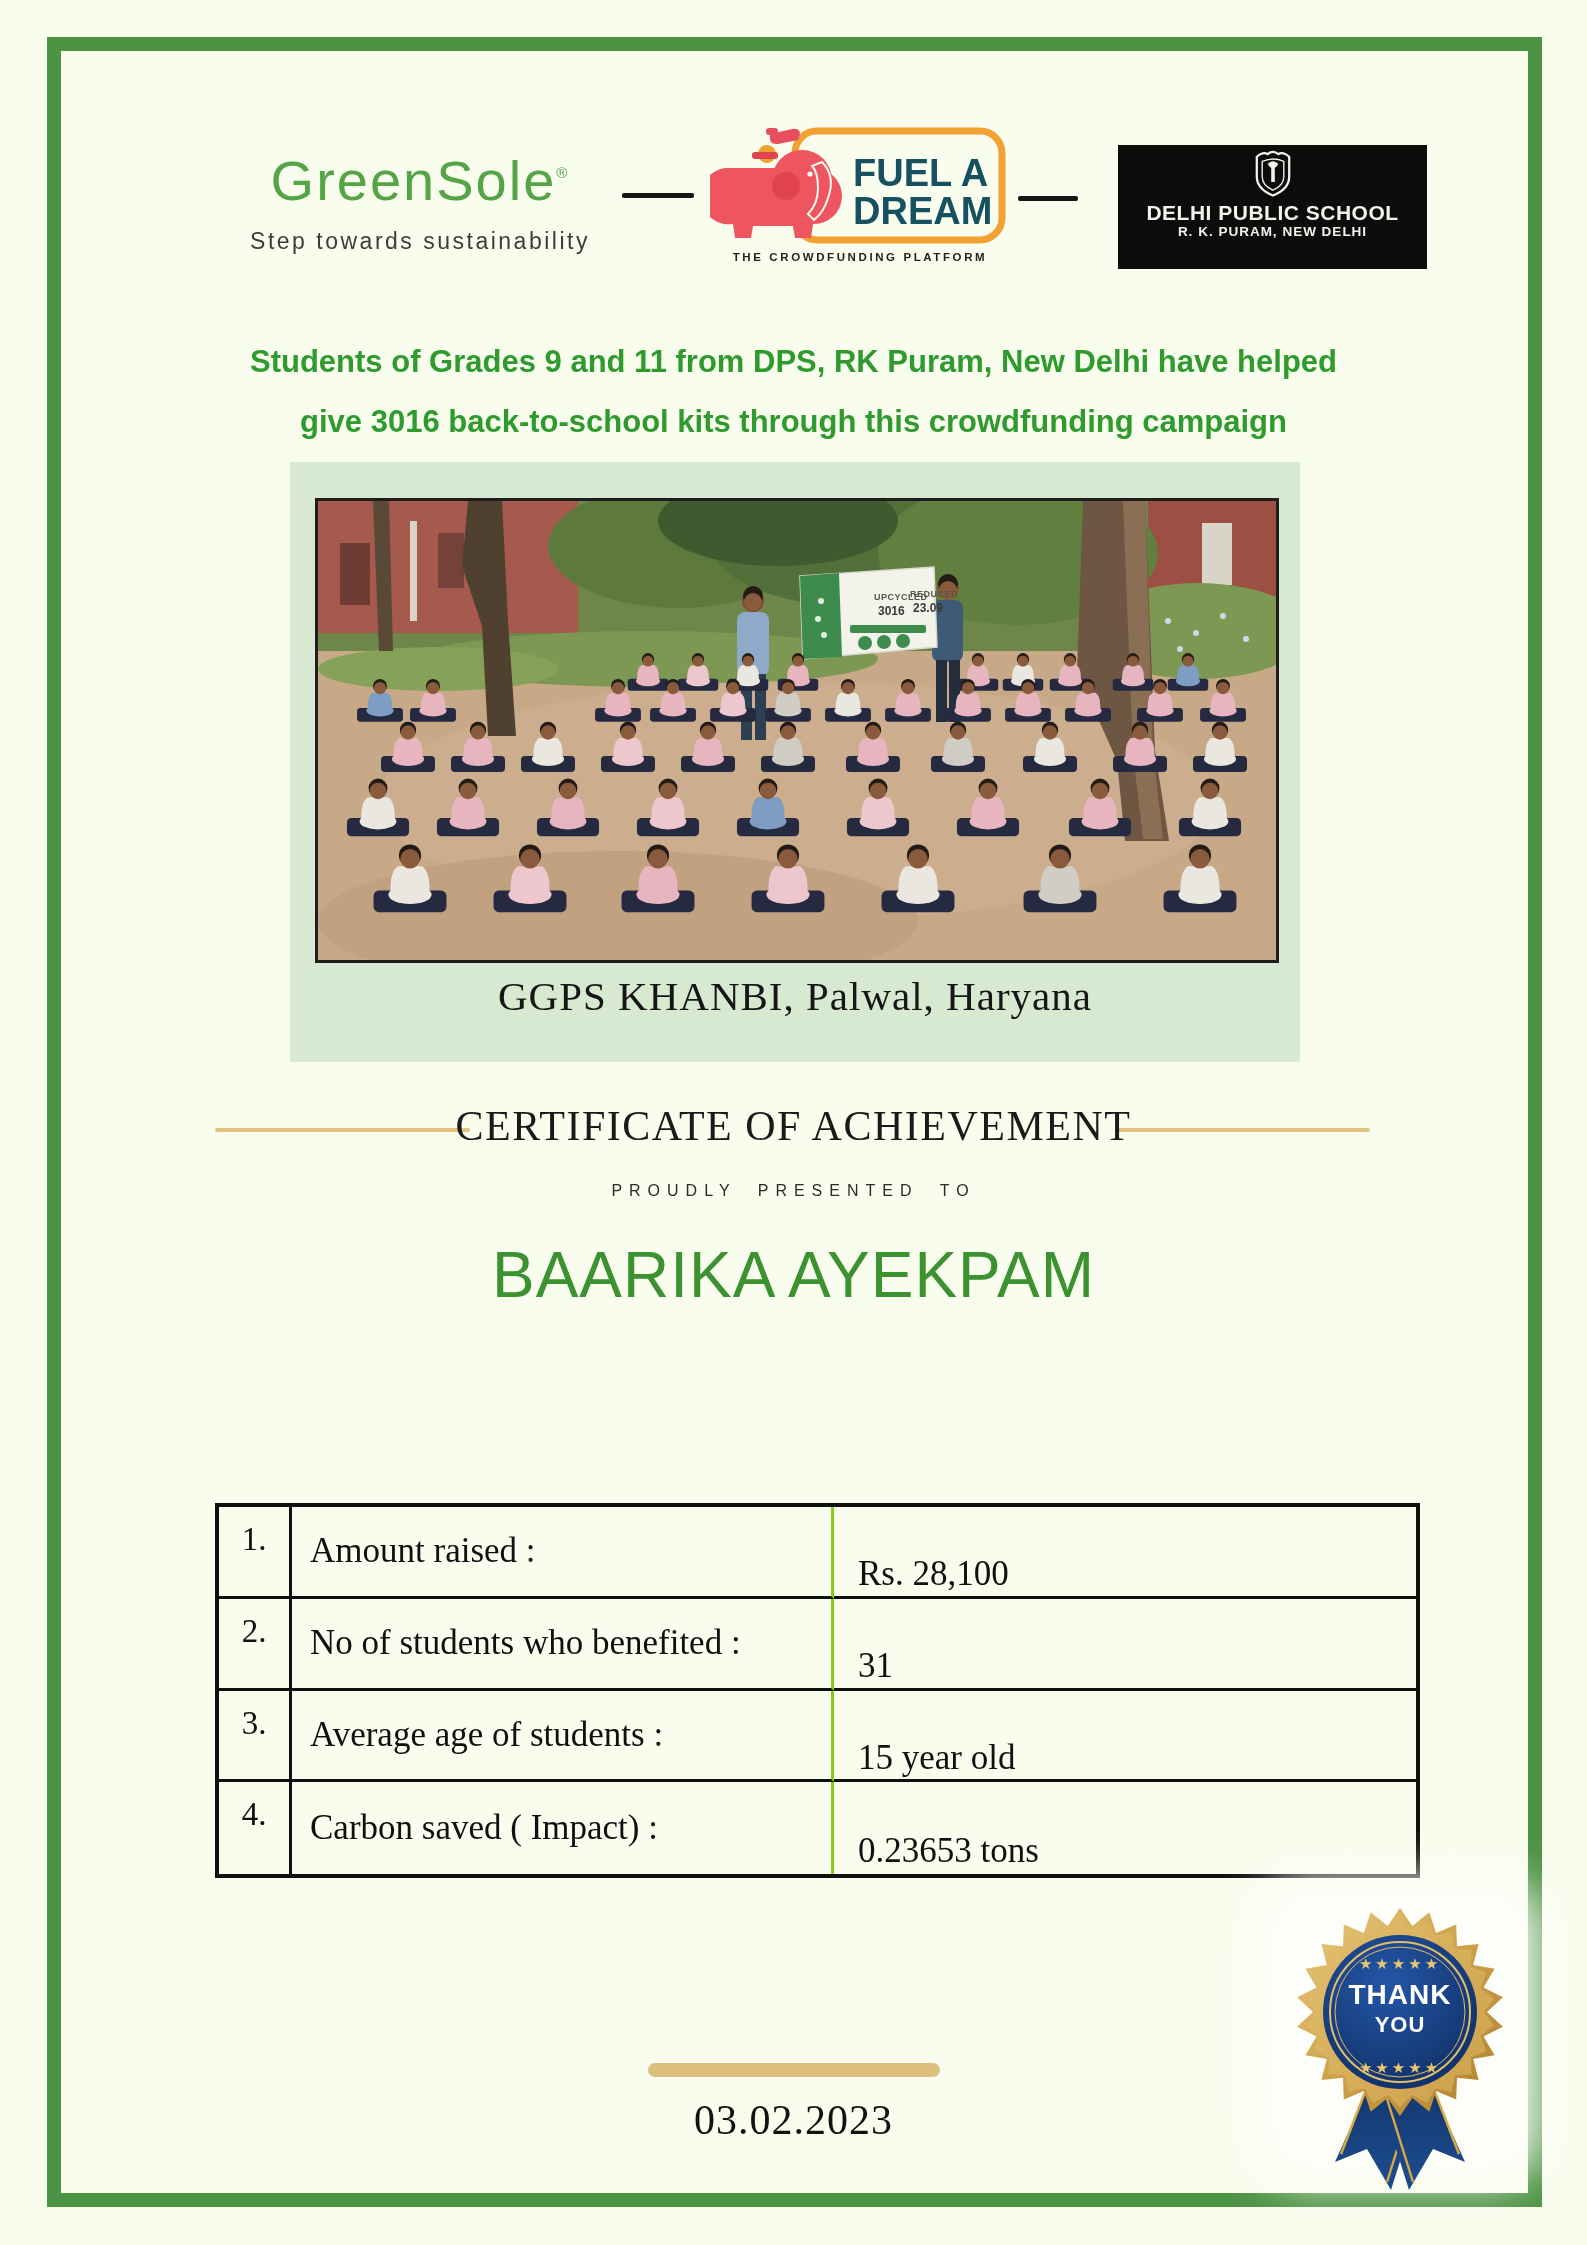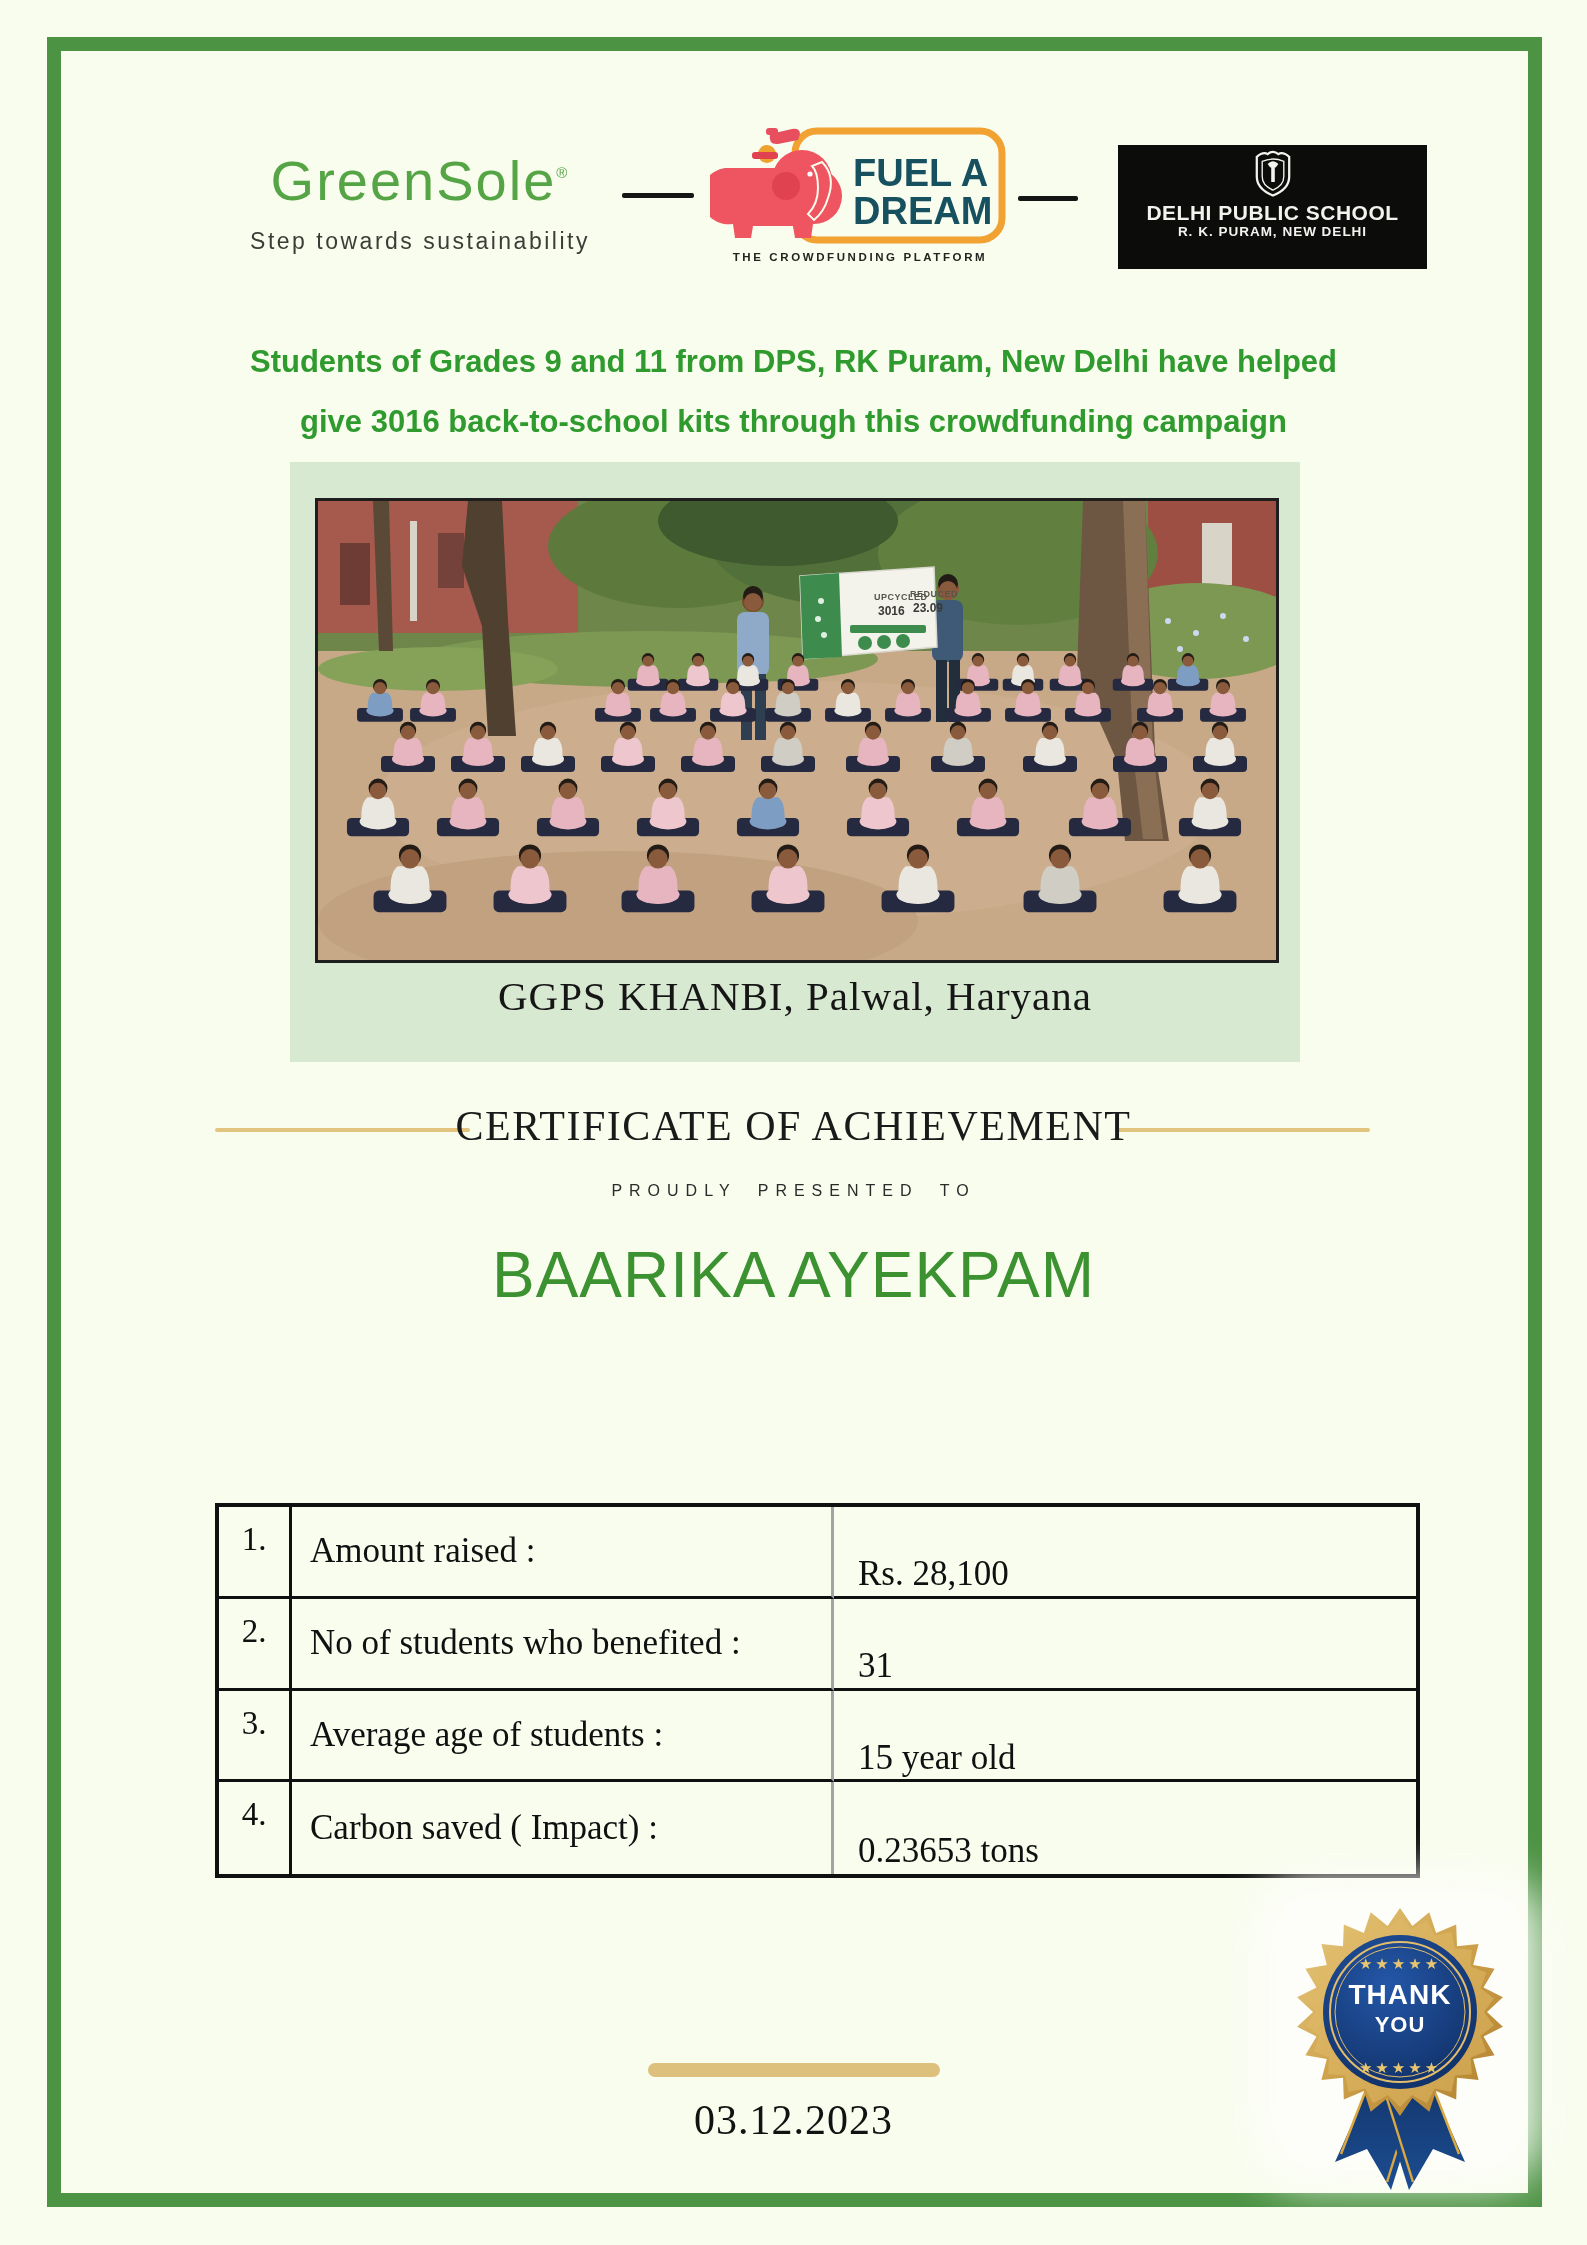--- a/index.html
+++ b/index.html
@@ -41,21 +41,21 @@
            line-height:66px;color:#101010;letter-spacing:0.5px;}
   
   .ctable{left:215px;top:1503px;width:1205px;height:375px;border:4px solid #101010;
           display:grid;grid-template-columns:73px 542px 1fr;
           grid-auto-rows:1fr;box-sizing:border-box;background:transparent;
           font-size:35px;color:#101010;}
   .cell{display:flex;align-items:center;box-sizing:border-box;
         border-bottom:3px solid #101010;}
   .cell.num{justify-content:center;border-right:3px solid #101010;
             align-items:flex-start;padding-top:14px;font-size:33px;}
-  .cell.label{padding-left:18px;border-right:3px solid #a3a3a3;}
+  .cell.label{padding-left:18px;border-right:3px solid #84cc16;}
   .cell.value{padding-left:24px;margin-top:46px;}
   
   .gold-bar{left:648px;top:2063px;width:292px;height:14px;background:#dcc07b;
             border-radius:7px;}
   .date{left:0;top:2096px;width:1587px;text-align:center;font-size:42px;
         color:#121212;letter-spacing:1px;}
   .badge-glow{left:1280px;top:1900px;width:240px;height:260px;background:#fdfefa;
               border-radius:30px;box-shadow:0 0 45px 25px rgba(253,254,250,.9);}
   svg text{font-family:"Liberation Sans",sans-serif;}
 </style>
@@ -286,14 +286,14 @@
     <circle cx="135" cy="140" r="77" fill="url(#navyG)"></circle>
     <circle cx="135" cy="140" r="70" fill="none" stroke="#e3bd6b" stroke-width="2"></circle>
     <circle cx="135" cy="140" r="65" fill="none" stroke="#e3bd6b" stroke-width="1"></circle>
     <text x="135" y="97" text-anchor="middle" font-size="15" letter-spacing="3" fill="#e8c56f">★★★★★</text>
     <text x="135" y="132" text-anchor="middle" font-size="28" font-weight="700" fill="#ffffff" letter-spacing="1">THANK</text>
     <text x="135" y="160" text-anchor="middle" font-size="22" font-weight="700" fill="#ffffff" letter-spacing="1">YOU</text>
     <text x="135" y="201" text-anchor="middle" font-size="15" letter-spacing="3" fill="#e8c56f">★★★★★</text>
   </svg>
 
   <div class="abs gold-bar"></div>
-  <div class="abs date">03.12.2023</div>
+  <div class="abs date">03.02.2023</div>
 </div>
 
 </body></html>

